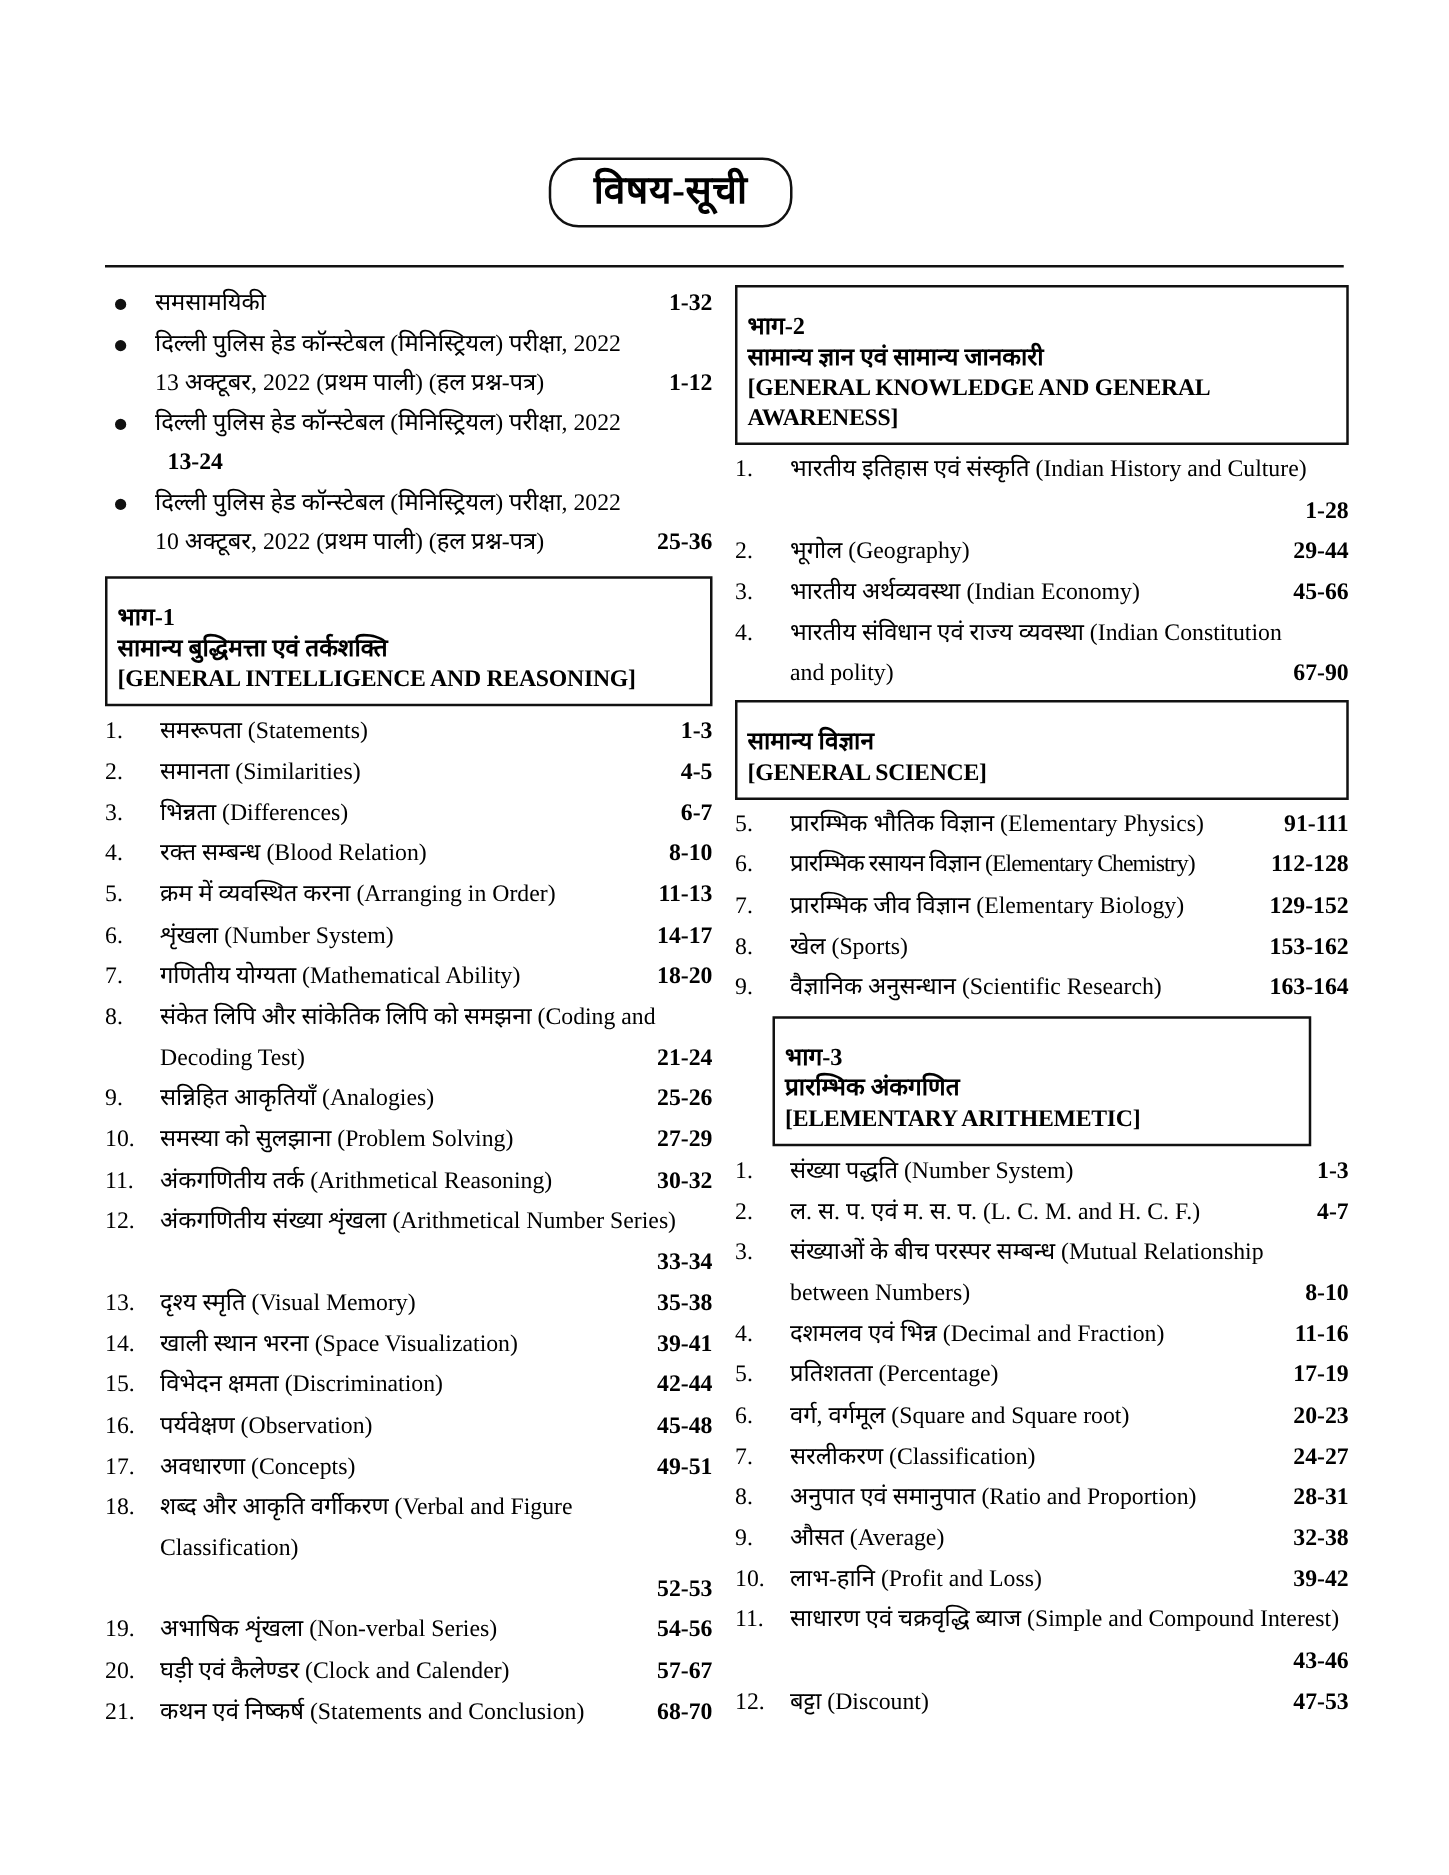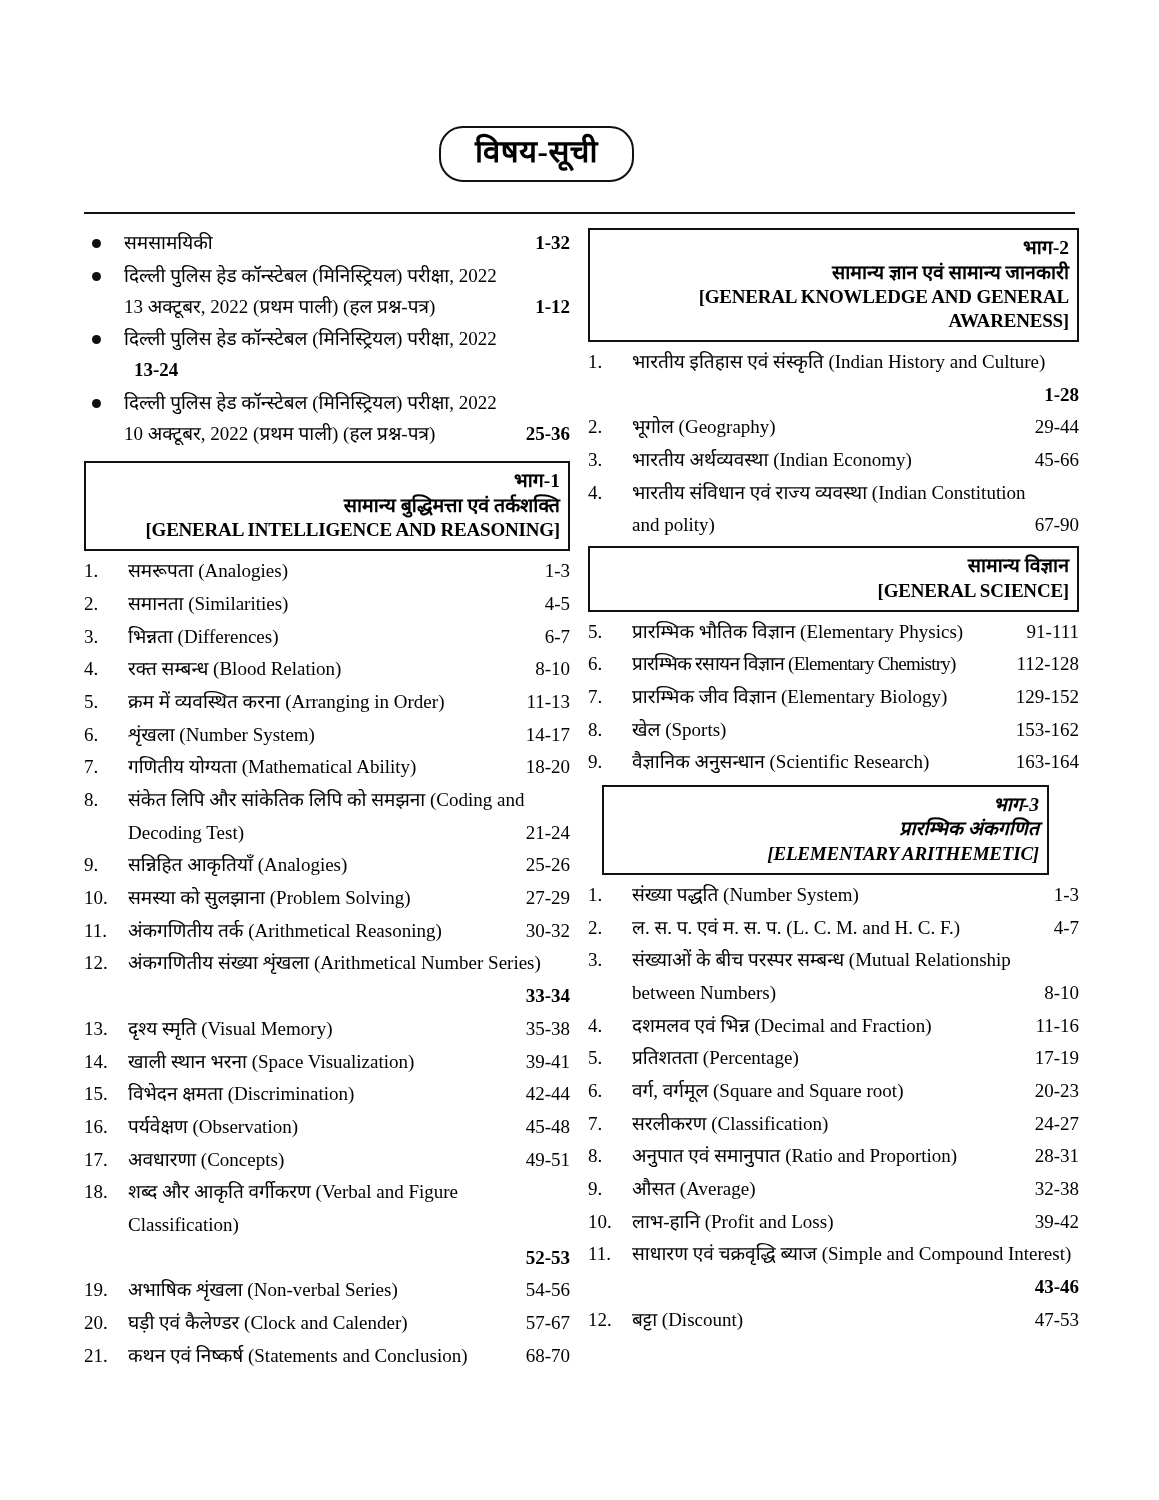--- a/index.html
+++ b/index.html
@@ -49,31 +49,31 @@
     position: absolute;
     top: 228px;
   }
   .col-left  { left: 84px;  width: 486px; }
   .col-right { left: 588px; width: 491px; }
 
   
   .sec-box {
     border: 2px solid #111;
     box-sizing: border-box;
-    text-align: right;
-    padding: 6px 8px 7px 8px;
+    text-align: left;
+    padding: 20px 8px 7px 8px;
     margin: 0 0 4px 0;
   }
   .sec-box .ln {
     display: block;
     line-height: 1.26;
   }
   .sec-hi { font-size: 19.5px; font-weight: 700; }
   .sec-en { font-size: 19px; font-weight: 700; letter-spacing: -0.2px; }
-  .sec-box.inset { margin-left: 14px; margin-right: 30px; font-style: italic; }
+  .sec-box.inset { margin-left: 30px; margin-right: 30px; }
 
   
   .blist { margin: 0; padding: 0; list-style: none; }
   .bitem {
     position: relative;
     padding-left: 40px;
     margin-bottom: 2px;
   }
   .bullet {
     position: absolute;
@@ -116,21 +116,21 @@
     text-align: left;
     font-size: 19px;
   }
   .entry-line {
     display: flex;
     align-items: baseline;
   }
   .entry-line .etxt { flex: 1 1 auto; }
   .entry-line .epg {
     flex: 0 0 auto;
-    font-weight: 400;
+    font-weight: 700;
     white-space: nowrap;
     padding-left: 8px;
   }
   .entry .pg-own-line {
     text-align: right;
     font-weight: 700;
   }
   .tighter { letter-spacing: -0.75px; }
 </style>
 </head>
@@ -186,21 +186,21 @@
   <div class="sec-box" style="margin-top:12px;">
     <span class="ln sec-hi">भाग-1</span>
     <span class="ln sec-hi">सामान्य बुद्धिमत्ता एवं तर्कशक्ति</span>
     <span class="ln sec-en">[GENERAL INTELLIGENCE AND REASONING]</span>
   </div>
 
   <ul class="entries" id="part1-list">
       <li class="entry">
         <span class="num">1.</span>
         <div class="entry-line">
-          <span class="etxt">समरूपता (Analogies)</span>
+          <span class="etxt">समरूपता (Statements)</span>
           <span class="epg">1-3</span>
         </div>
       </li>
       <li class="entry">
         <span class="num">2.</span>
         <div class="entry-line">
           <span class="etxt">समानता (Similarities)</span>
           <span class="epg">4-5</span>
         </div>
       </li>

